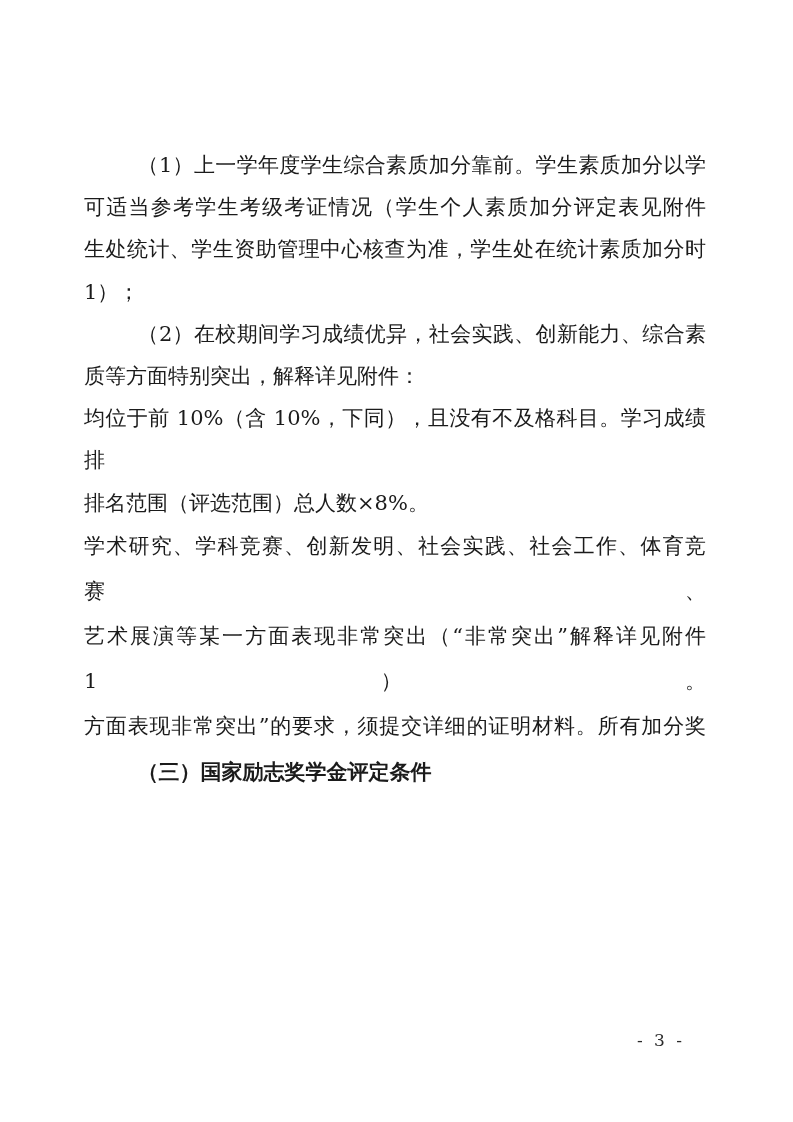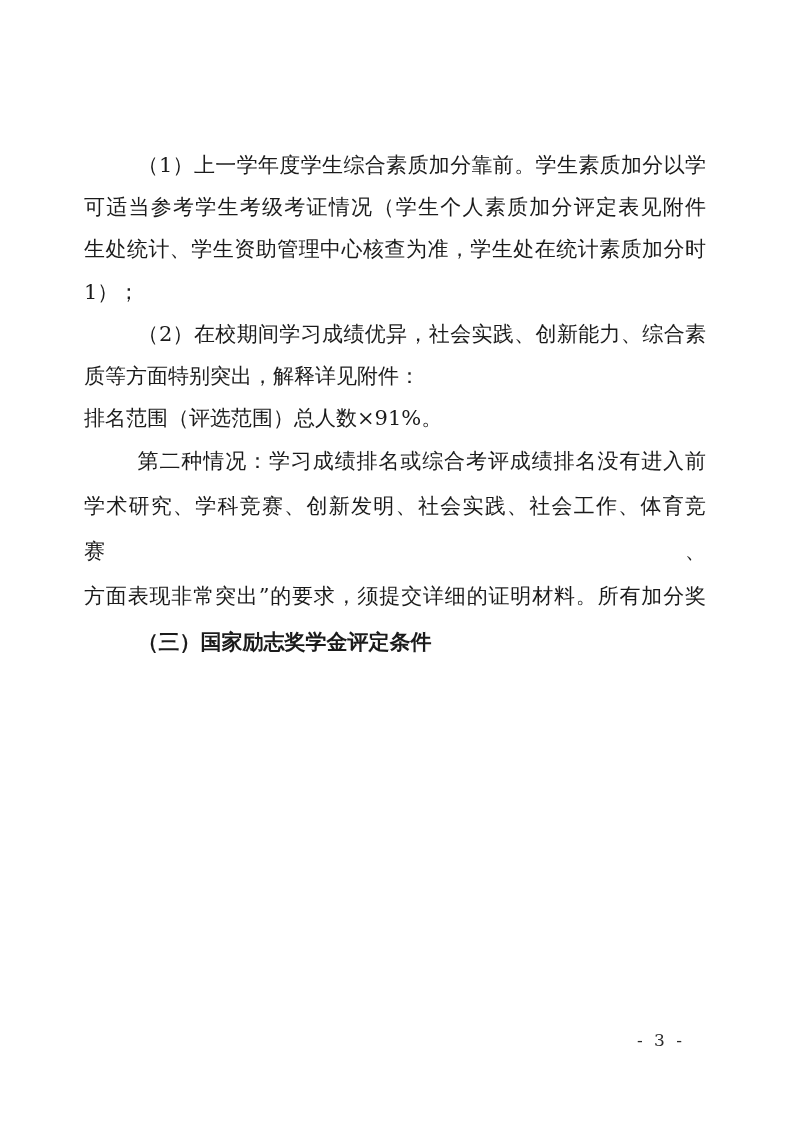--- a/index.html
+++ b/index.html
@@ -53,26 +53,27 @@
 
     <div class="sec-a">
       <div class="ln ind fill">（1）上一学年度学生综合素质加分靠前。学生素质加分以学</div>
       <div class="ln fill">可适当参考学生考级考证情况（学生个人素质加分评定表见附件</div>
       <div class="ln fill">生处统计、学生资助管理中心核查为准，学生处在统计素质加分时</div>
       <div class="ln">1）；</div>
 
       <div class="ln ind fill">（2）在校期间学习成绩优异，社会实践、创新能力、综合素</div>
       <div class="ln">质等方面特别突出，解释详见附件：</div>
 
-      <div class="ln">排名范围（评选范围）总人数×91%。</div>
+      <div class="ln fill">均位于前 10%（含 10%，下同），且没有不及格科目。学习成绩排</div>
+      <div class="ln">排名范围（评选范围）总人数×8%。</div>
     </div>
 
     <div class="sec-b">
-      <div class="ln ind fill">第二种情况：学习成绩排名或综合考评成绩排名没有进入前</div>
       <div class="ln fill">学术研究、学科竞赛、创新发明、社会实践、社会工作、体育竞赛、</div>
+      <div class="ln fill">艺术展演等某一方面表现非常突出（“非常突出”解释详见附件 1）。</div>
       <div class="ln fill">方面表现非常突出”的要求，须提交详细的证明材料。所有加分奖</div>
 
       <div class="ln ind bold">（三）国家励志奖学金评定条件</div>
 
     </div>
 
   </div>
 
   <div class="pagenum">- 3 -</div>
 </div>

